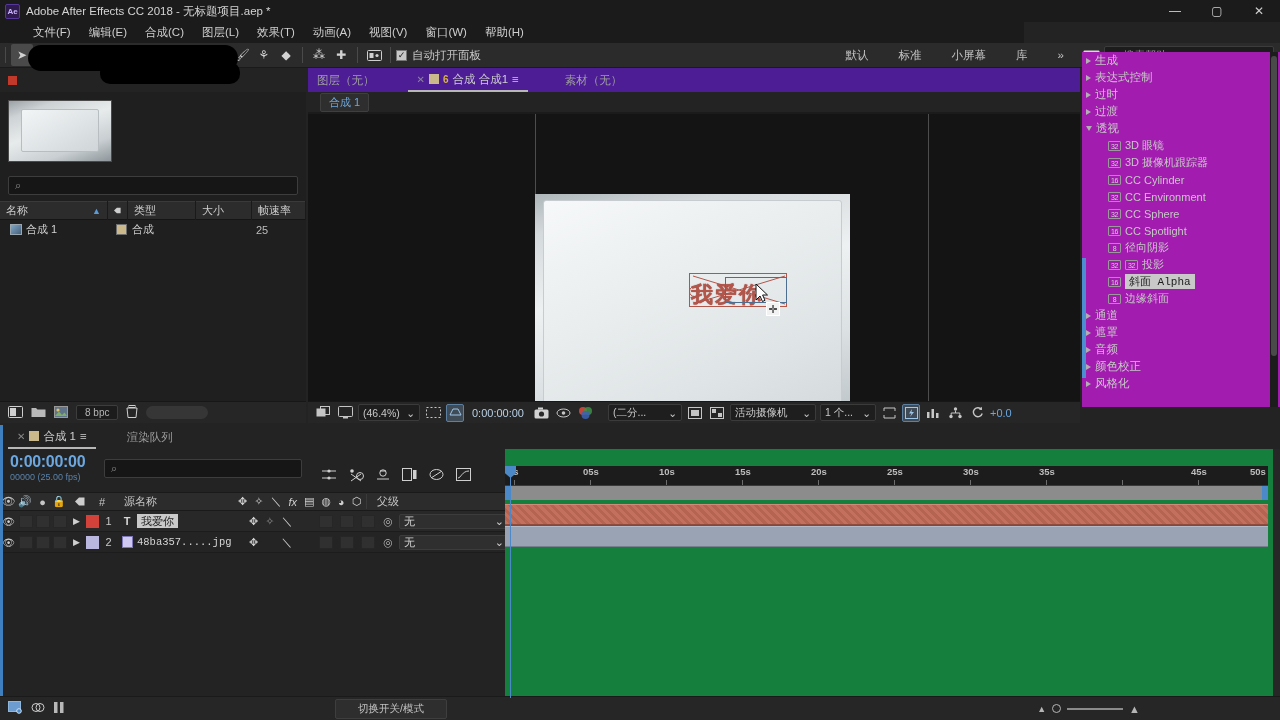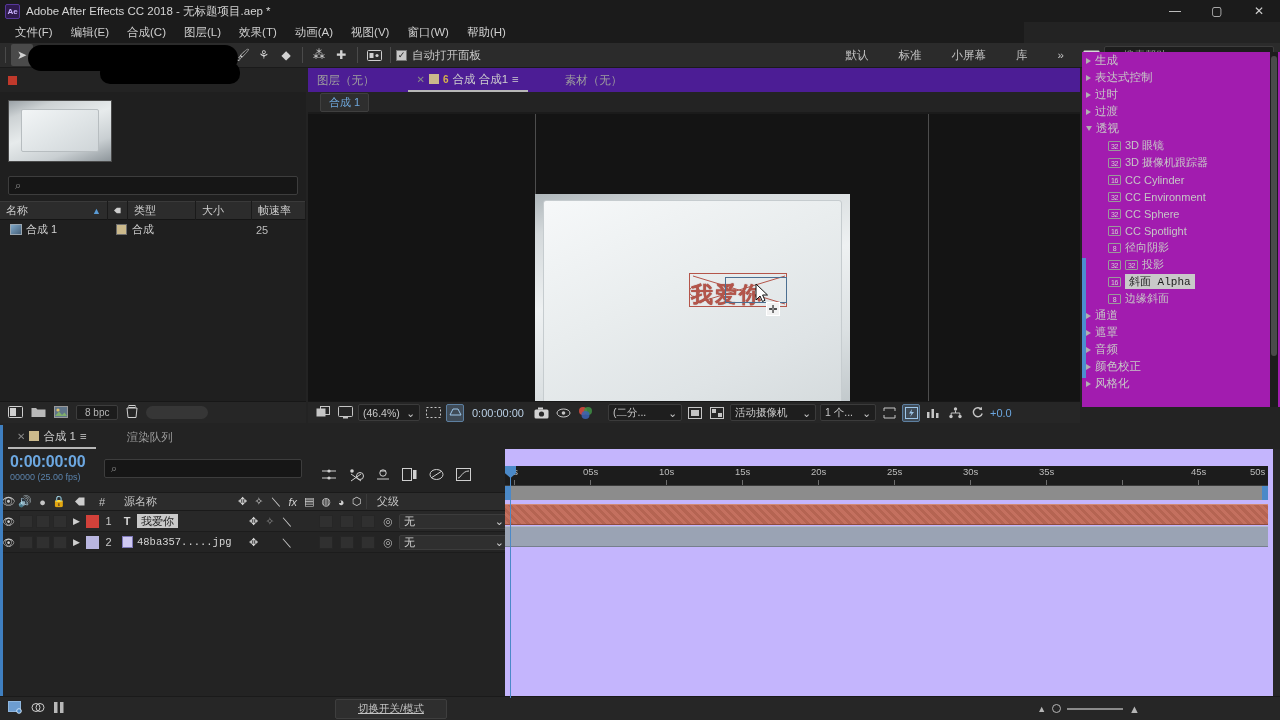--- a/index.html
+++ b/index.html
@@ -29,21 +29,21 @@
   .title-text { color: #d4d4d4; font-size: 11.5px; }
   .win-btns { margin-left: auto; display: flex; height: 22px; }
   .win-btn {
     width: 42px; height: 22px; display: flex; align-items: center; justify-content: center;
     color: #d0d0d0; font-size: 12px;
   }
 
   
   .menubar {
     position: absolute; left: 0; top: 22px; width: 1024px; height: 21px;
-    background: #1b1b1b; display: flex; align-items: center; padding-left: 6px;
+    background: #1b1b1b; display: flex; align-items: center; padding-left: 24px;
   }
   .menu-item {
     padding: 2px 9px; color: #cfcfcf; font-size: 11.5px; white-space: nowrap;
   }
 
   
   .toolbar {
     position: absolute; left: 0; top: 43px; width: 1280px; height: 25px;
     background: #2b2b2b; border-bottom: 1px solid #1a1a1a;
     display: flex; align-items: center;
@@ -241,21 +241,21 @@
   .eye { width: 17px; text-align: center; color: #cfcfcf; font-size: 10px; }
   .cellbox { width: 14px; height: 13px; background: #303030; border: 1px solid #262626; }
   .lyr-color { width: 13px; height: 13px; }
   .lyr-num { width: 17px; text-align: center; color: #c9c9c9; }
   .lyr-name { background: #c9c9c9; color: #1c1c1c; padding: 1px 4px; font-size: 11px; }
   .parent-drop {
     width: 110px; height: 15px; background: #2f2f2f; border: 1px solid #3c3c3c; border-radius: 2px;
     display: flex; align-items: center; justify-content: space-between; padding: 0 4px; font-size: 11px; color: #d0d0d0;
   }
 
-  .tl-graph { position: absolute; left: 505px; top: 24px; width: 768px; height: 249px; background: #c4b5fd; }
+  .tl-graph { position: absolute; left: 505px; top: 24px; width: 768px; height: 249px; background: #15803d; font-weight: bold; }
   .ruler { position: absolute; left: 0; top: 17px; width: 763px; height: 20px; background: #1c1c1c; border-bottom: 1px solid #3a3a3a;}
   .rtick { position: absolute; top: 0; font-size: 9.5px; color: #bdbdbd; }
   .rtickline { position: absolute; bottom: 0; width: 1px; height: 5px; background: #6d6d6d; }
   .workarea { position: absolute; left: 0; top: 37px; width: 763px; height: 14px; background: #8c8c8c; }
   .wa-cap { position: absolute; top: 0; width: 6px; height: 14px; background: #4b89c8; }
   .cti { position: absolute; top: 17px; left: 0px; width: 11px; height: 12px; background: #4b89c8; clip-path: polygon(0 0,100% 0,100% 60%,50% 100%,0 60%); z-index: 5; }
   .cti-line { position: absolute; top: 17px; left: 5px; width: 1px; height: 232px; background: #4b89c8; z-index: 5; }
   .bar-red {
     position: absolute; left: 0; top: 55px; width: 763px; height: 21px;
     background: repeating-linear-gradient(45deg,#c4705f 0 3px,#b56452 3px 6px);
@@ -266,21 +266,21 @@
     background: #9aa3b4; border-top: 1px solid #b3bbc9; border-bottom: 1px solid #767f8d;
   }
   .tl-rightstrip { position: absolute; right: 0; top: 24px; width: 7px; height: 249px; background: #272727; }
 
   .tl-bottom {
     position: absolute; left: 0; bottom: 0; width: 1280px; height: 24px;
     background: #262626; border-top: 1px solid #1a1a1a; display: flex; align-items: center; gap: 8px; padding-left: 8px;
   }
   .tgl-switch {
     margin-left: 262px; background: #2e2e2e; border: 1px solid #3e3e3e; border-radius: 2px;
-    padding: 2px 22px; font-size: 10.5px; color: #c2c2c2; text-decoration: underline;
+    padding: 2px 22px; font-size: 10.5px; color: #c2c2c2;
   }
   .zoom-slider { margin-left: auto; display: flex; align-items: center; gap: 6px; margin-right: 140px; }
   .zs-track { width: 56px; height: 2px; background: #8a8a8a; }
   .zs-knob { width: 9px; height: 9px; border: 1.5px solid #b5b5b5; border-radius: 50%; }
 
   
   .watermark {
     position: absolute; right: 8px; bottom: 22px; display: flex; align-items: center; gap: 6px;
     opacity: .92; pointer-events: none;
   }

